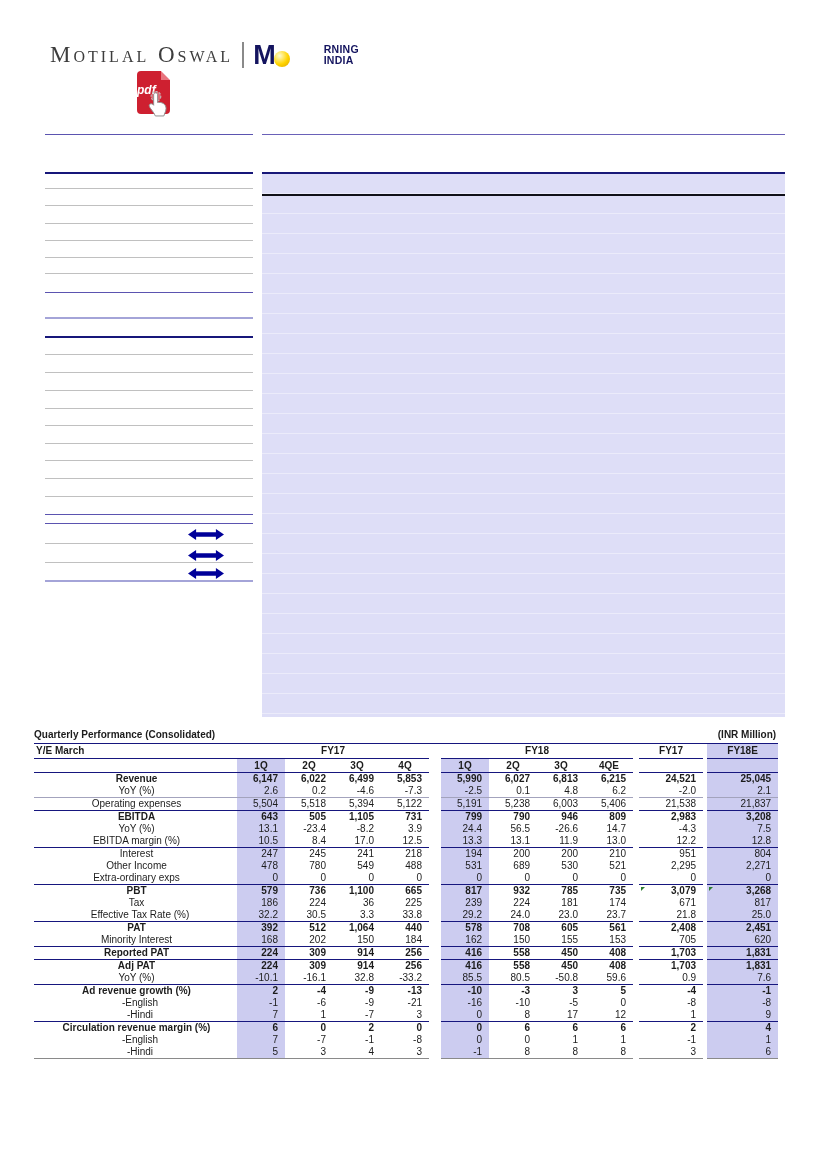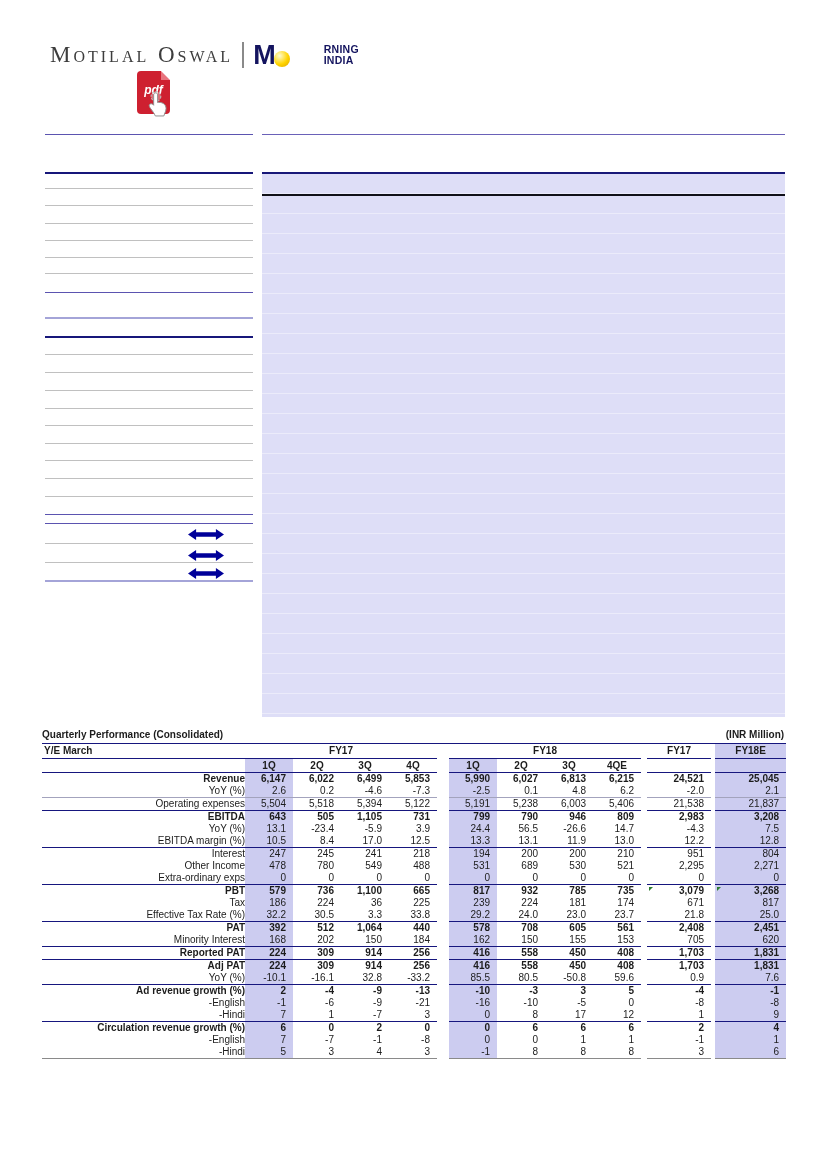--- a/index.html
+++ b/index.html
@@ -16,50 +16,50 @@
   .morning .sun{width:16px;height:16px;border-radius:50%;margin:8px 0 0 -2px;
         background:radial-gradient(circle at 35% 30%, #fffbd0, #ffd400 55%, #dfa700 95%);}
   .morning .stack{display:flex;flex-direction:column;margin-left:-3px;
         font-size:10.5px;font-weight:800;color:#14145f;line-height:11px;letter-spacing:.3px;padding-left:37px;}
 
   
   .pdf{position:absolute;left:137px;top:71px;width:33px;height:43px;cursor:pointer;}
   .pdf .body{position:absolute;inset:0;background:#ce2030;border-radius:4px;}
   .pdf .fold{position:absolute;right:0;top:0;width:0;height:0;
              border-top:9px solid #fff;border-left:9px solid #e8747e;}
-  .pdf .txt{position:absolute;left:0;right:0;top:12px;text-align:center;color:#fff;
+  .pdf .txt{position:absolute;left:0;right:0;top:12px;text-align:left;color:#fff;
             font-style:italic;font-weight:bold;font-size:12px;}
   .pdf .cursor{position:absolute;left:11px;top:20px;}
 
   
   .hline{position:absolute;left:45px;width:208px;height:1px;}
   .hl-blue{background:#5b54b0;}
   .hl-navy{background:#17177a;height:1.6px;}
   .hl-gray{background:#c0c0c0;}
   .hl-lav{background:#a4a4d8;height:2.4px;}
   .rline{position:absolute;left:262px;width:523px;height:1.4px;background:#6a61b8;}
   .panel{position:absolute;left:262px;top:172px;width:523px;height:543px;
          border-top:2.2px solid #181878;
          background:repeating-linear-gradient(to bottom,#dedef7 0 19px,#ebebfa 19px 20px);}
   .panel-dark{position:absolute;left:262px;top:194px;width:523px;height:2px;background:#101018;}
   .dbl-arrow{position:absolute;left:188px;width:36px;height:13px;}
 
   
-  table.qt{position:absolute;left:42px;top:726px;width:744px;border-collapse:collapse;
+  table.qt{position:absolute;left:34px;top:726px;width:744px;border-collapse:collapse;
            table-layout:fixed;}
   table.qt td{padding:0;height:12px;line-height:12px;font-size:10px;color:#1c1c1c;
               white-space:nowrap;overflow:hidden;}
   .t-title{font-weight:bold;color:#00008B;font-size:11.5px;height:17px !important;
            line-height:17px !important;border-bottom:1.4px solid #16167e;}
   .t-unit{font-weight:bold;color:#00008B;font-size:11px;height:17px !important;
           line-height:17px !important;text-align:right;border-bottom:1.4px solid #16167e;
           padding-right:2px !important;}
   tr.hdrA td{height:14px;line-height:14px;}
   tr.hdrB td{height:13px;line-height:13px;}
-  .lbl{text-align:right;padding-left:2px !important;}
+  .lbl{text-align:center;padding-left:2px !important;}
   .ind{padding-left:9px !important;}
   .ghead{font-weight:bold;color:#00008B;text-align:center;font-size:10.5px;}
   .qhead{font-weight:bold;color:#00008B;text-align:center;font-size:10.5px;margin-left:6px;}
   .num{text-align:right;padding-right:7px !important;}
   .bold{font-weight:bold;color:#00008B;}
   .hl{background:#ccccf0;}
   .bb{border-bottom:1.2px solid #16167e;}
   .bb2{border-bottom:1.4px solid #16167e;}
   .r-gray{border-bottom:1px solid #a3a3bd;}
   .r-navy{border-bottom:1.2px solid #16167e;}
@@ -247,21 +247,21 @@
           <td class="num bold">809</td>
           <td class="gap"></td>
           <td class="num bold">2,983</td>
           <td class="gap"></td>
           <td class="num bold hl">3,208</td>
         </tr>
         <tr>
           <td class="lbl">YoY (%)</td>
           <td class="num hl">13.1</td>
           <td class="num">-23.4</td>
-          <td class="num">-5.9</td>
+          <td class="num">-8.2</td>
           <td class="num">3.9</td>
           <td class="gap"></td>
           <td class="num hl">24.4</td>
           <td class="num">56.5</td>
           <td class="num">-26.6</td>
           <td class="num">14.7</td>
           <td class="gap"></td>
           <td class="num">-4.3</td>
           <td class="gap"></td>
           <td class="num hl">7.5</td>
@@ -500,21 +500,21 @@
           <td class="num r-navy hl">0</td>
           <td class="num r-navy">8</td>
           <td class="num r-navy">17</td>
           <td class="num r-navy">12</td>
           <td class="gap"></td>
           <td class="num r-navy">1</td>
           <td class="gap"></td>
           <td class="num r-navy hl">9</td>
         </tr>
         <tr>
-          <td class="lbl bold">Circulation revenue growth (%)</td>
+          <td class="lbl bold">Circulation revenue margin (%)</td>
           <td class="num bold hl">6</td>
           <td class="num bold">0</td>
           <td class="num bold">2</td>
           <td class="num bold">0</td>
           <td class="gap"></td>
           <td class="num bold hl">0</td>
           <td class="num bold">6</td>
           <td class="num bold">6</td>
           <td class="num bold">6</td>
           <td class="gap"></td>

